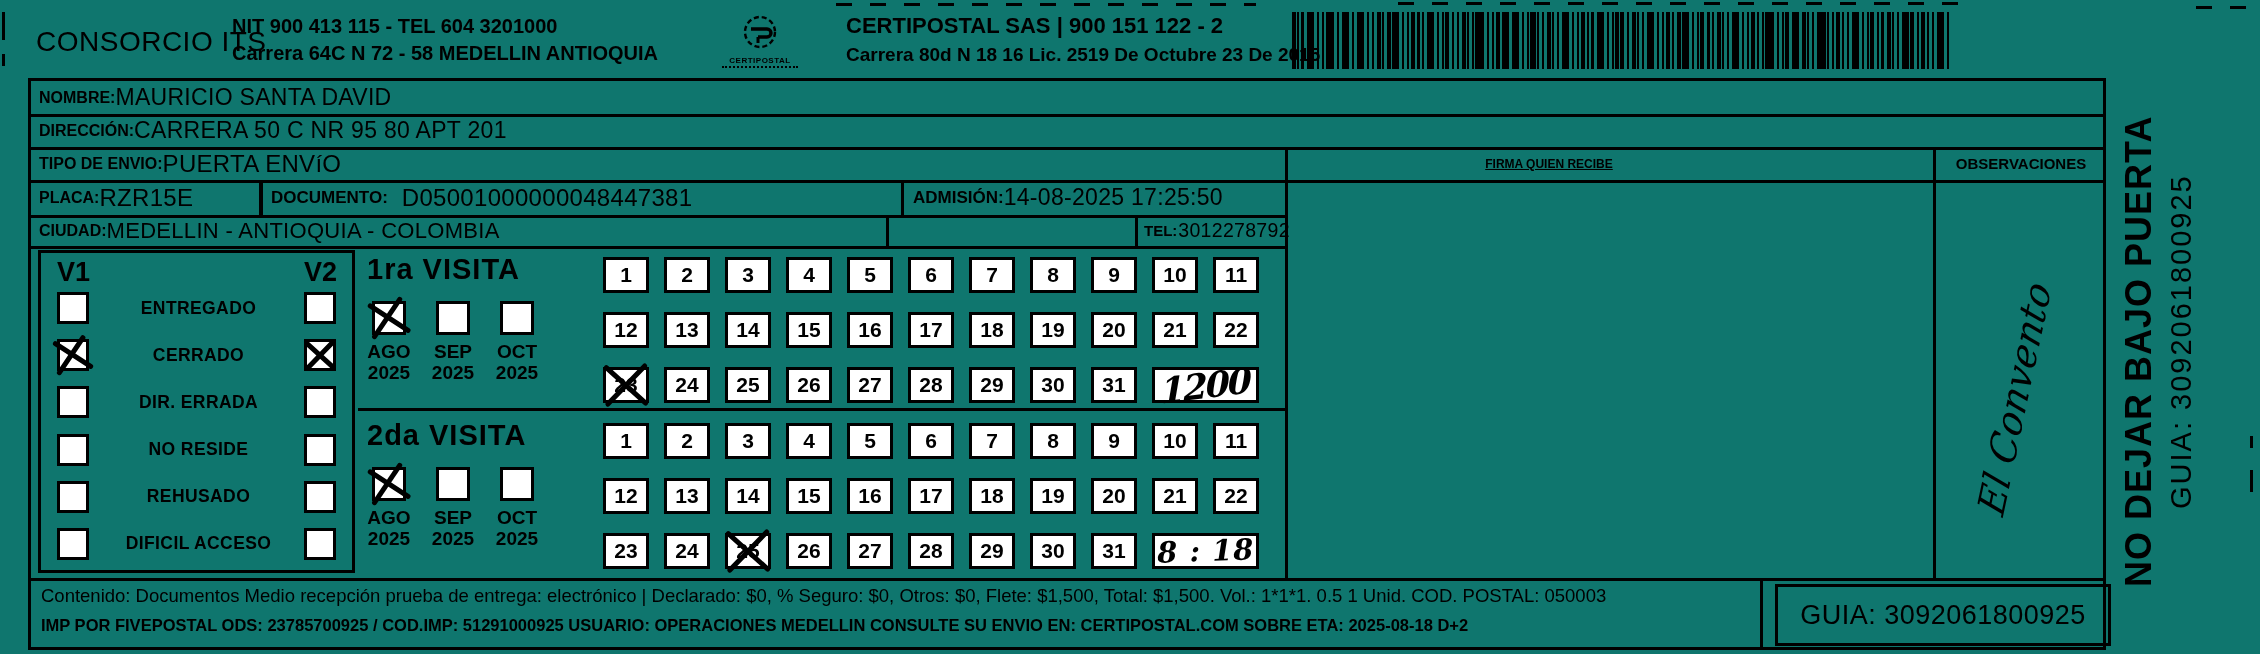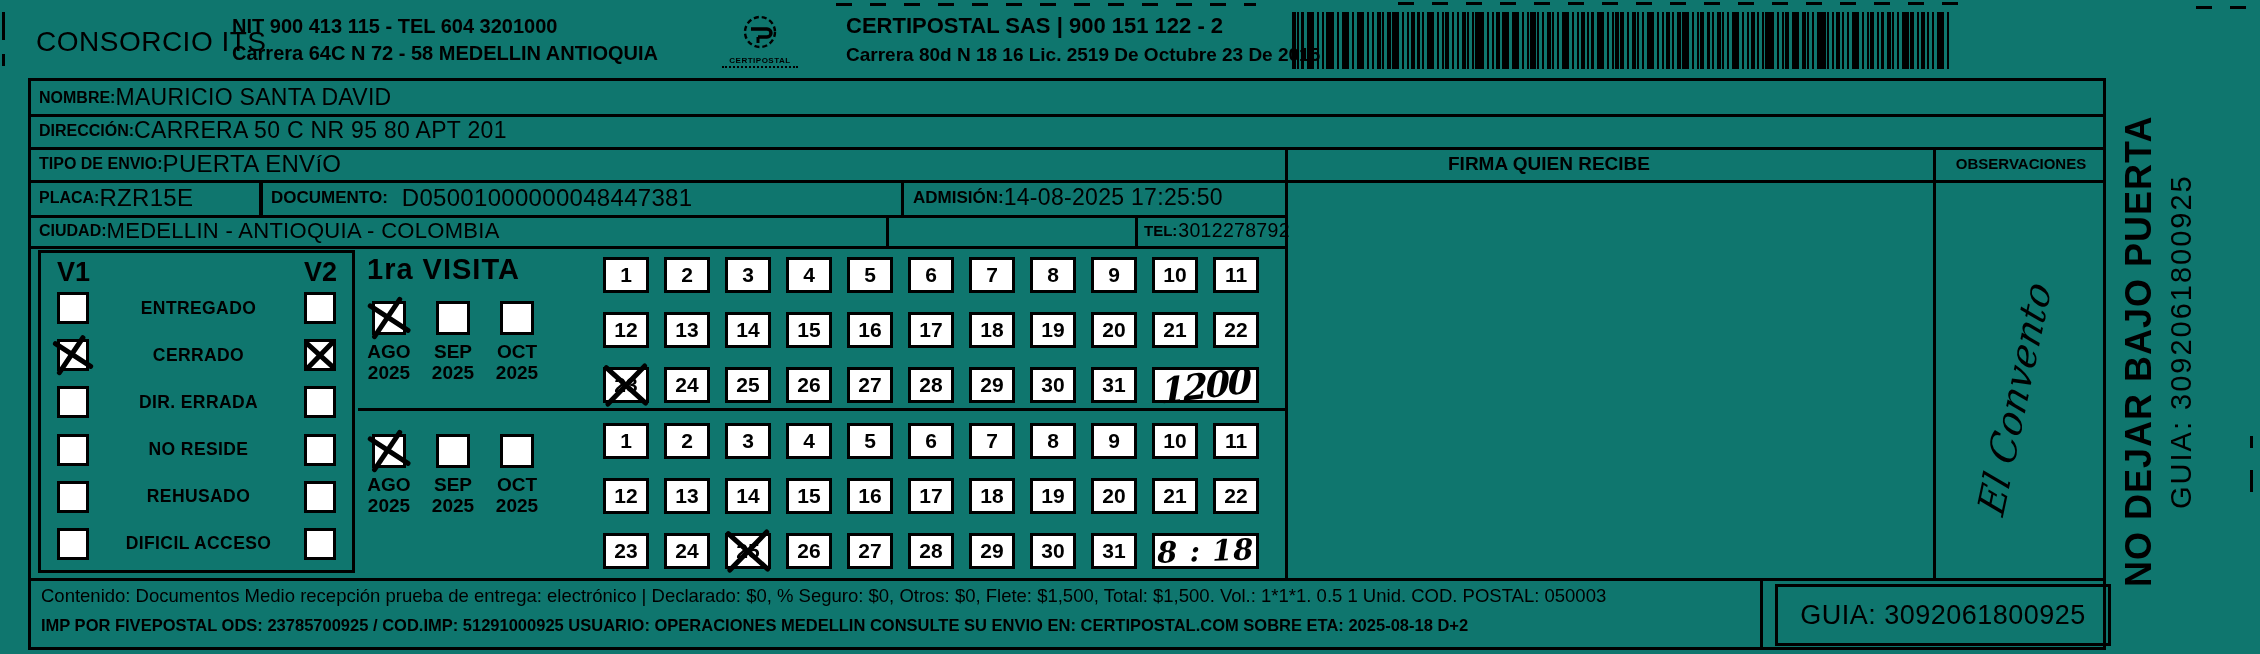--- a/index.html
+++ b/index.html
@@ -148,21 +148,21 @@
     </div>
     <div class="frow" style="left:0;top:134px;width:855px;height:31px;">
       <span class="flabel">CIUDAD:</span>
       <span class="fvalue" style="font-size:22px;">MEDELLIN - ANTIOQUIA - COLOMBIA</span>
     </div>
     <div class="frow" style="left:1108px;top:134px;width:146px;height:31px;gap:1px;padding-left:5px;">
       <span class="flabel" style="font-size:15px;">TEL:</span>
       <span class="fvalue" style="font-size:19.5px;">3012278792</span>
     </div>
 
-    <div class="hdr-cell" style="left:1254px;top:66px;width:528px;height:33px;font-size:19px;">FIRMA QUIEN RECIBE</div>
+    <div class="hdr-cell" style="left:1254px;top:66px;width:528px;height:33px;font-size:12px;text-decoration:underline;">FIRMA QUIEN RECIBE</div>
     <div class="hdr-cell" style="left:1902px;top:66px;width:176px;height:33px;font-size:15px;">OBSERVACIONES</div>
 
     <div class="status-panel">
       <div class="status-head">
         <span class="vhead">V1</span>
         <span></span>
         <span class="vhead">V2</span>
       </div>
       <div class="status-rows" id="status-rows">
           <div class="status-row">
@@ -227,20 +227,21 @@
             <div class="myear">2025</div>
           </div>
           <div class="month">
             <span class="cb"></span>
             <div class="mlabel">OCT</div>
             <div class="myear">2025</div>
           </div>
         </div>
     </div>
     <div class="visit-sec" id="visit2-section" style="top:338px;height:152px;">
+      <div class="visit-title">2da VISITA</div>
       <div class="months" id="visit2-months">
           <div class="month">
             <span class="cb">
               <span class="xmark big">
                 <i></i>
                 <i></i>
               </span>
             </span>
             <div class="mlabel">AGO</div>
             <div class="myear">2025</div>

